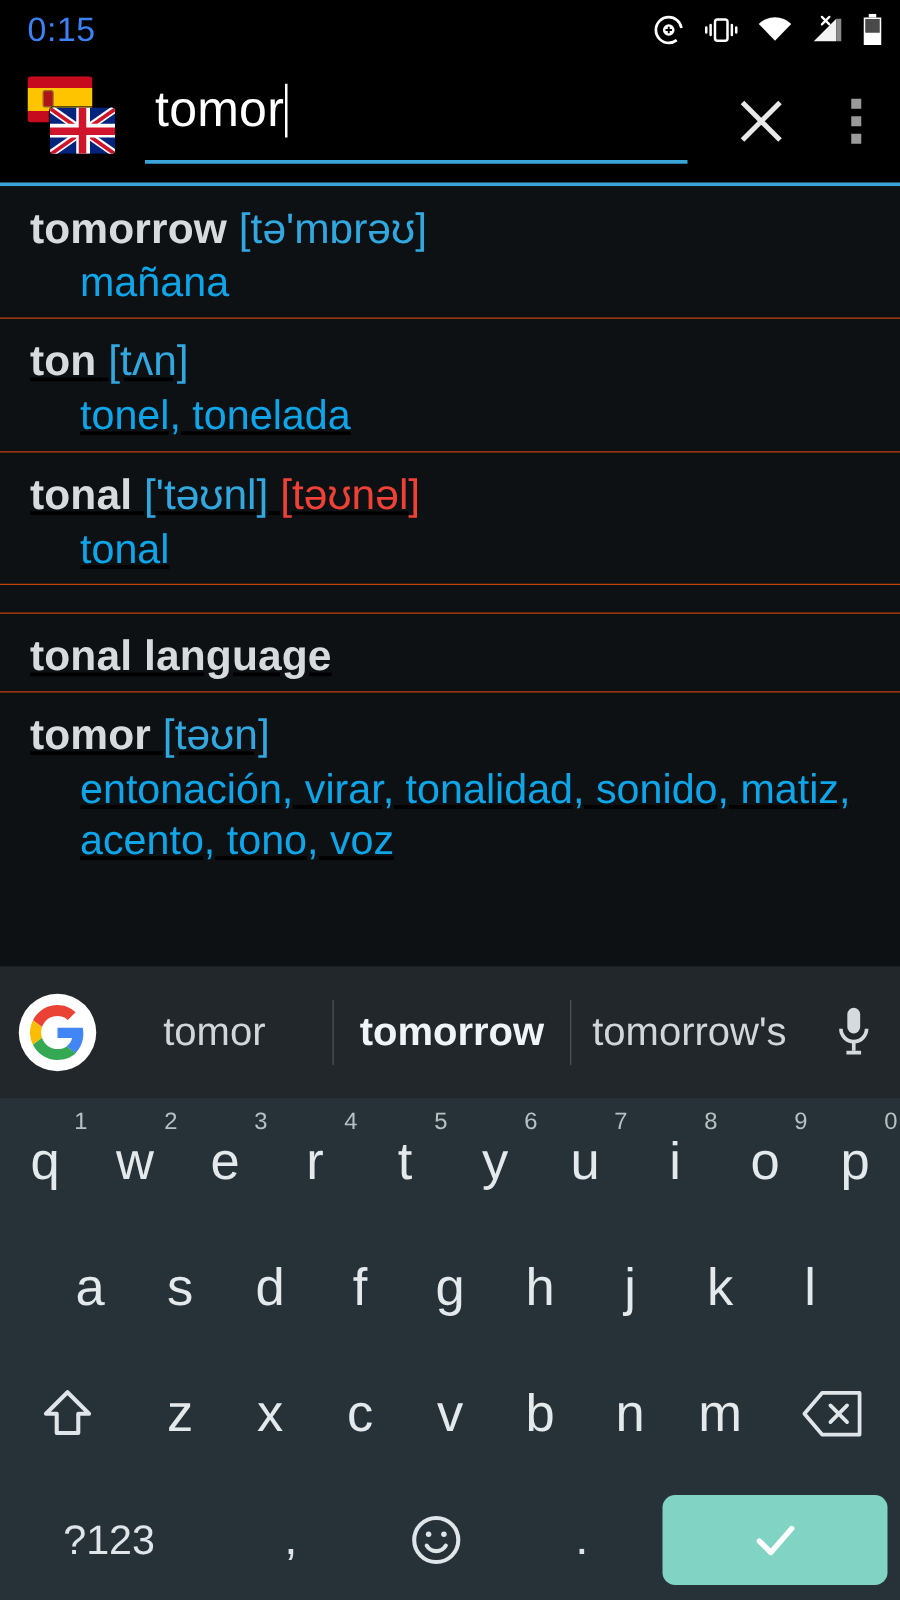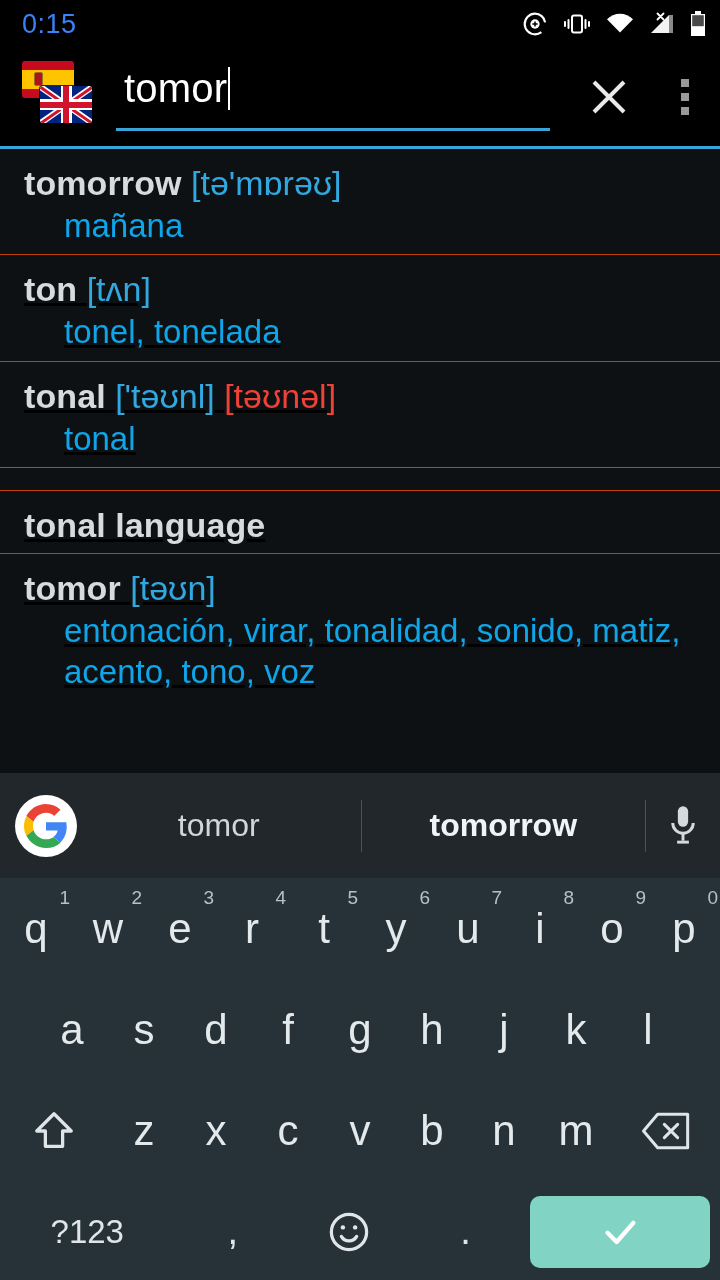--- a/index.html
+++ b/index.html
@@ -252,20 +252,21 @@
         <path fill="#EA4335" d="M24 9.5c3.5 0 6.6 1.2 9 3.6l6.8-6.8C35.6 2.4 30.2 0 24 0 14.6 0 6.5 5.4 2.6 13.2l7.9 6.1C12.4 13.6 17.7 9.5 24 9.5z"></path>
         <path fill="#4285F4" d="M46.5 24.5c0-1.6-.1-3.2-.4-4.7H24v9h12.7c-.6 3-2.3 5.5-4.8 7.2l7.7 6c4.5-4.2 7-10.3 7-17.5z"></path>
         <path fill="#FBBC05" d="M10.5 28.6c-.5-1.5-.8-3-.8-4.6s.3-3.1.8-4.6l-7.9-6.1C1 16.4 0 20.1 0 24s1 7.6 2.6 10.7l7.9-6.1z"></path>
         <path fill="#34A853" d="M24 48c6.5 0 11.9-2.1 15.9-5.8l-7.7-6c-2.1 1.4-4.9 2.3-8.2 2.3-6.3 0-11.6-4.1-13.5-9.9l-7.9 6.1C6.5 42.6 14.6 48 24 48z"></path>
       </svg>
     </div>
     <div class="sugg">tomor</div>
     <div class="sugg-sep"></div>
     <div class="sugg primary">tomorrow</div>
     <div class="sugg-sep"></div>
+    <div class="sugg">tomorrow's</div>
     <div class="mic-btn">
       <svg width="36" height="44" viewBox="0 0 24 30">
         <rect x="8.5" y="1.5" width="7" height="14" rx="3.5" fill="#d6dadd"></rect>
         <path d="M5 13a7 7 0 0 0 14 0" fill="none" stroke="#d6dadd" stroke-width="2"></path>
         <path d="M12 20v5" stroke="#d6dadd" stroke-width="2"></path>
         <path d="M8 26h8" stroke="#d6dadd" stroke-width="2"></path>
       </svg>
     </div>
   </div>
 

